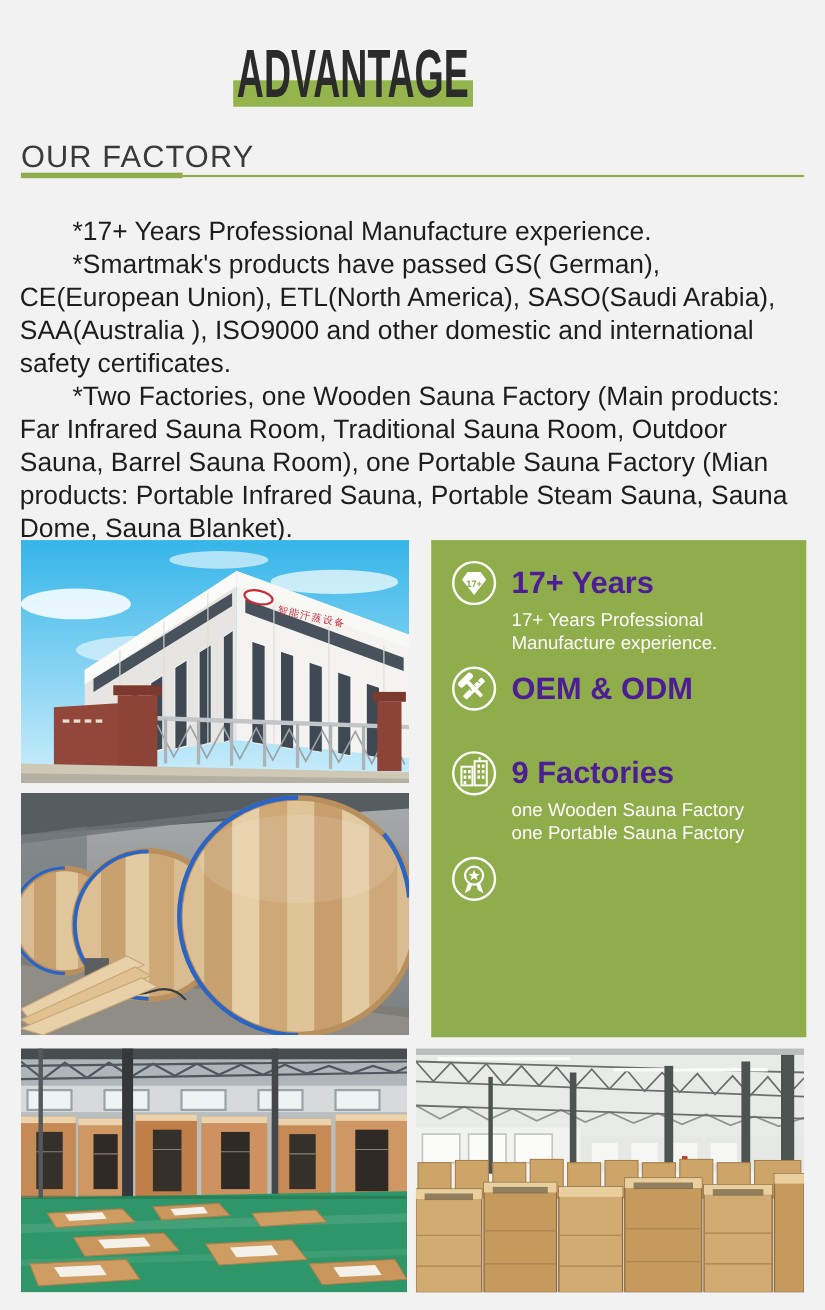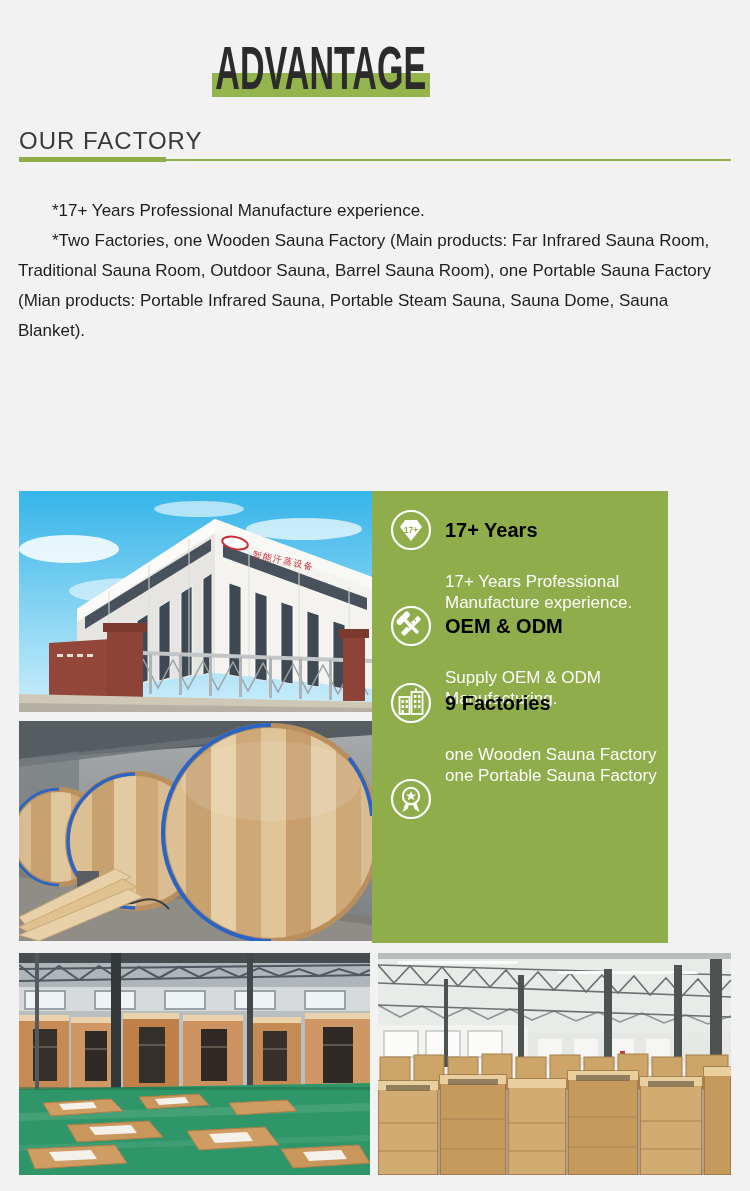--- a/index.html
+++ b/index.html
@@ -8,64 +8,65 @@
 
   
   .adv-header{position:absolute;top:36px;left:0;width:642px;height:70px;text-align:center;}
   .adv-bar{position:absolute;top:37px;left:50%;transform:translateX(-50%);
            width:218px;height:24px;background:#94b54d;}
   .adv-text{position:relative;z-index:1;margin:0;display:inline-block;
             font-size:62px;line-height:64px;font-weight:bold;color:#2b2b2b;
             transform:scaleX(0.55);transform-origin:center;white-space:nowrap;}
 
   
-  .sec-heading{position:absolute;top:127px;left:19px;margin:0;font-size:24px;
+  .sec-heading{position:absolute;top:127px;left:19px;margin:0;font-size:28px;
                font-weight:400;color:#3a3a3a;letter-spacing:1px;}
   .rule-thick{position:absolute;top:157px;left:19px;width:147px;height:5px;background:#8fad4a;}
   .rule-thin{position:absolute;top:159px;left:166px;width:565px;height:2px;background:#8fad4a;}
 
   
-  .paras{position:absolute;top:196px;left:18px;width:714px;font-size:17px;
+  .paras{position:absolute;top:196px;left:18px;width:714px;font-size:24px;
          line-height:30px;color:#1d1d1d;}
   .paras p{margin:0;text-indent:2em;}
 
   
   .photo{position:absolute;overflow:hidden;}
   .photo svg{display:block;width:100%;height:100%;}
   .photo-a{top:491px;left:19px;width:353px;height:221px;}
   .photo-b{top:721px;left:19px;width:353px;height:220px;}
   .photo-c{top:953px;left:19px;width:351px;height:222px;}
   .photo-d{top:953px;left:378px;width:353px;height:222px;}
 
   
-  .panel{position:absolute;top:491px;left:372px;width:296px;height:452px;background:#8fad4a;}
+  .panel{position:absolute;top:491px;left:392px;width:341px;height:452px;background:#8fad4a;}
   .feature{position:absolute;left:18px;display:flex;align-items:flex-start;}
   .f1{top:18px}.f2{top:114px}.f3{top:191px}.f4{top:287px}
   .f-icon{width:42px;height:42px;flex:none;margin-right:13px;}
   .f-icon svg{display:block;width:42px;height:42px;}
-  .f-title{font-size:20px;font-weight:bold;color:#000000;line-height:42px;white-space:nowrap;}
+  .f-title{font-size:28px;font-weight:bold;color:#4c1d95;line-height:42px;white-space:nowrap;}
   .f-desc{font-size:17px;line-height:21px;color:#fdfdfd;white-space:pre-line;
-          margin-top:20px;width:264px;}
+          margin-top:2px;width:264px;}
 </style>
 </head>
 <body>
 
 <div class="page">
 
   <header class="adv-header">
     <span class="adv-bar"></span>
     <h1 class="adv-text">ADVANTAGE</h1>
   </header>
 
   <h2 class="sec-heading">OUR FACTORY</h2>
   <div class="rule-thick"></div>
   <div class="rule-thin"></div>
 
   <div class="paras">
     <p>*17+ Years Professional Manufacture experience.</p>
+    <p>*Smartmak's products have passed GS( German), CE(European Union), ETL(North America), SASO(Saudi Arabia), SAA(Australia ), ISO9000 and other domestic and international safety certificates.</p>
     <p>*Two Factories, one Wooden Sauna Factory (Main products:  Far Infrared Sauna Room, Traditional Sauna Room, Outdoor Sauna, Barrel Sauna Room), one Portable Sauna Factory (Mian products: Portable Infrared Sauna, Portable Steam Sauna, Sauna Dome, Sauna Blanket).</p>
   </div>
 
   <div class="photo photo-a">
     <svg viewBox="0 0 353 221" preserveAspectRatio="none">
       <defs>
         <linearGradient id="skyg" x1="0" y1="0" x2="0" y2="1">
           <stop offset="0" stop-color="#35b5e9"></stop>
             <stop offset="1" stop-color="#cdeefb"></stop>
         </linearGradient>
@@ -171,21 +172,20 @@
               </g>
           </g>
           <g transform="rotate(-45)">
             <rect x="-1.8" y="-11" width="3.6" height="21" rx="1.5" fill="#fff"></rect>
             <rect x="-8" y="-14" width="16" height="6" rx="2.5" fill="#fff"></rect>
           </g>
         </svg>
       </div>
       <div class="f-body">
         <div class="f-title">OEM &amp; ODM</div>
-        <div class="f-desc">Supply OEM &amp; ODM Manufacturing.</div>
       </div>
     </div>
 
     <div class="feature f3">
       <div class="f-icon">
         <svg viewBox="-21 -21 42 42">
           <circle r="19" fill="none" stroke="#fff" stroke-width="2.2"></circle>
           <g fill="none" stroke="#fff" stroke-width="1.8">
             <rect x="-11.5" y="-6" width="10" height="17"></rect>
             <rect x="0.5" y="-11" width="11" height="22"></rect>

